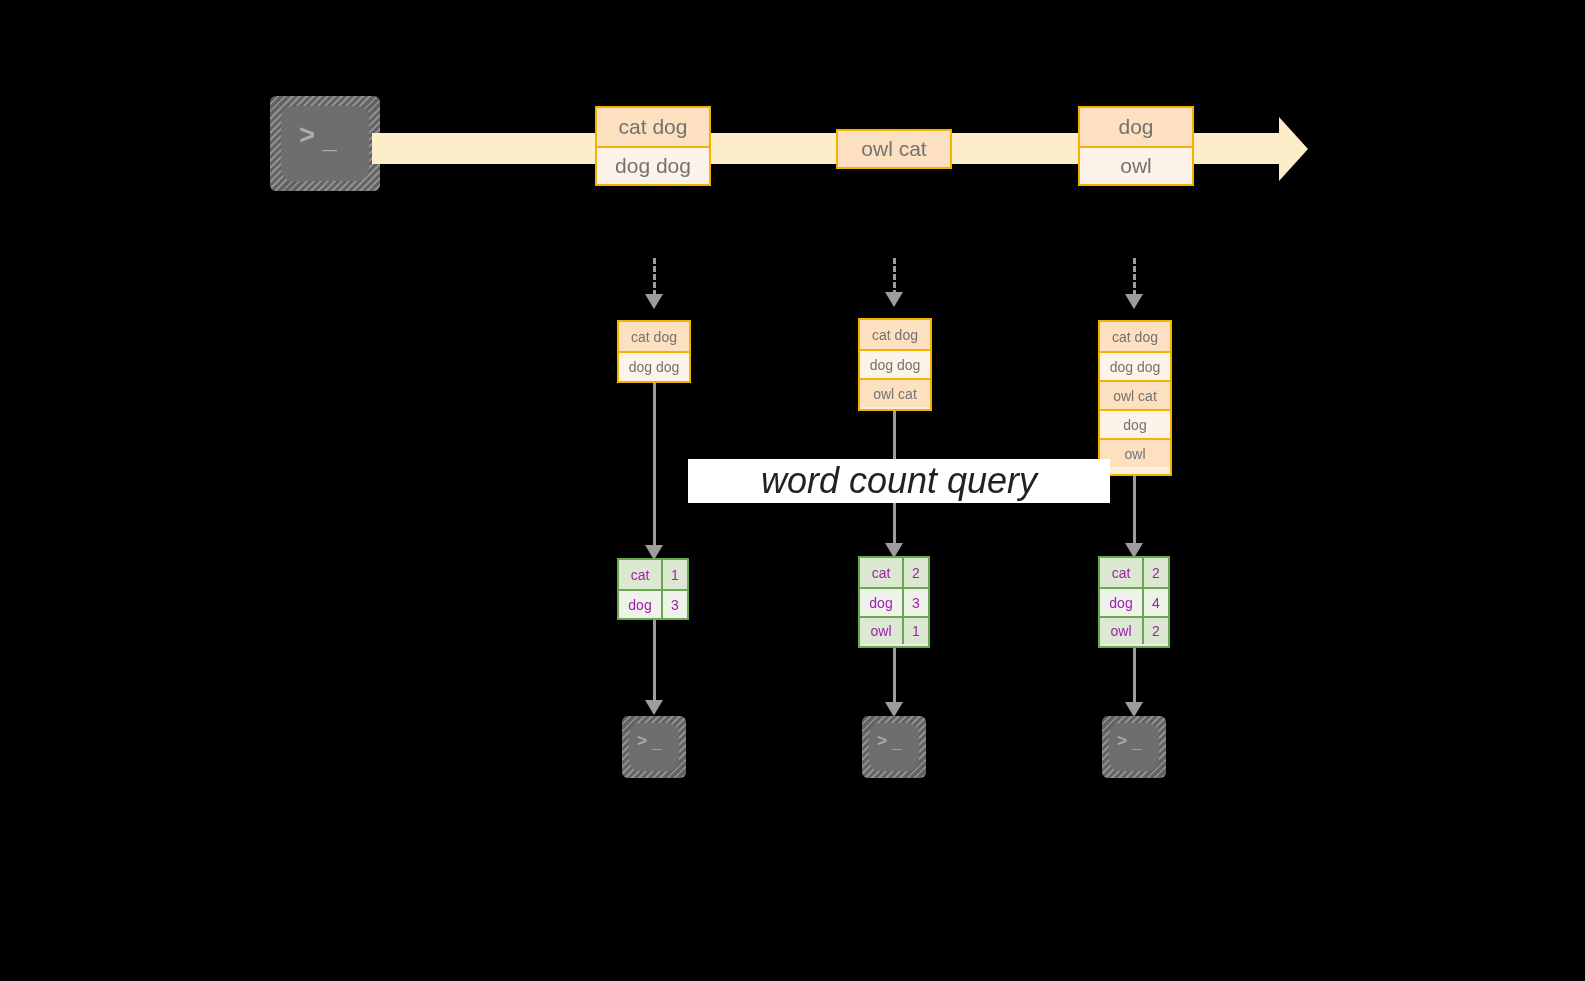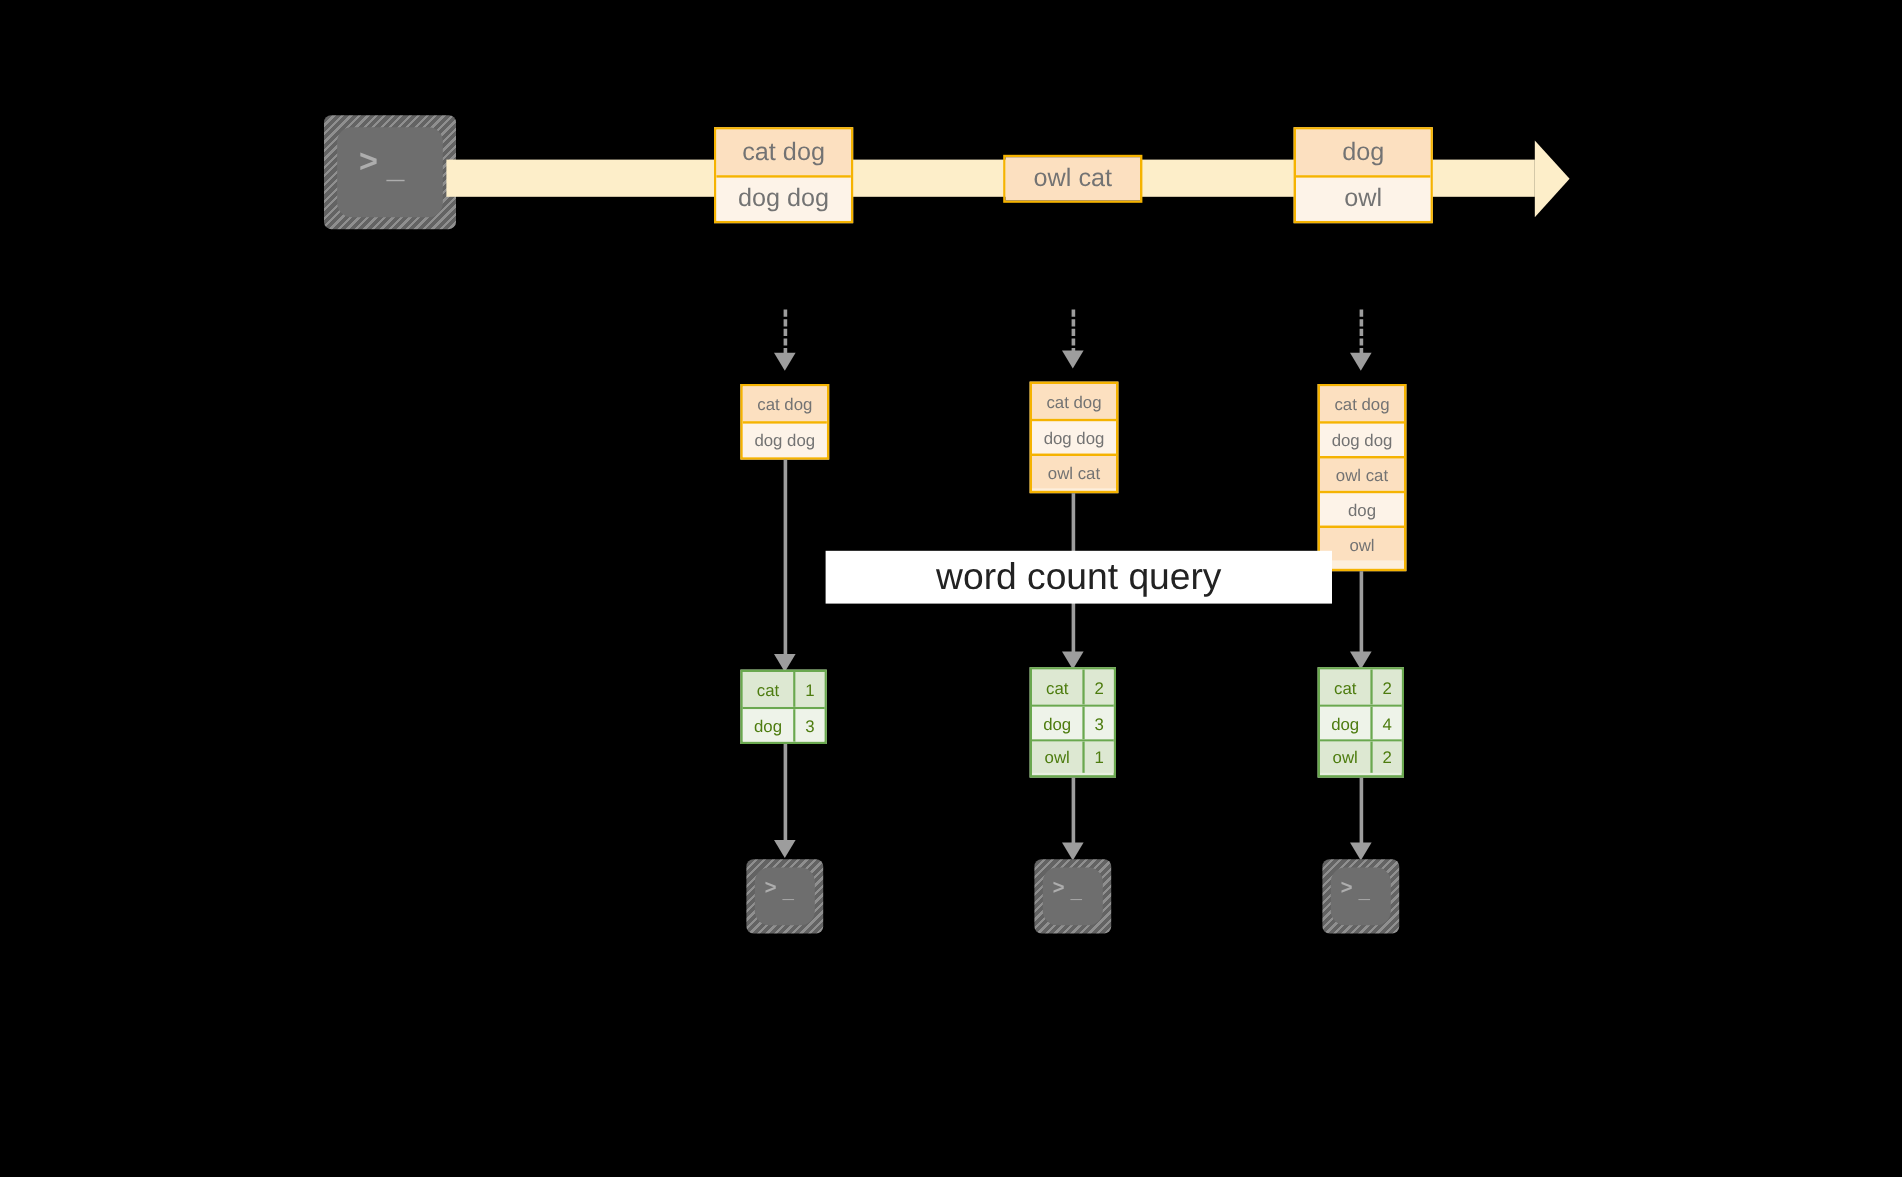--- a/index.html
+++ b/index.html
@@ -29,21 +29,21 @@
   .orow.dark{background:#fce0c0;}
   .orow.light{background:#fdf3e8;}
   .orow + .orow{border-top:2px solid #f5b301;}
 
   
   .gbox{position:absolute;box-sizing:border-box;border:2px solid #6aa84f;
         background:#e8f0e0;}
   .grow{display:flex;box-sizing:border-box;}
   .grow + .grow{border-top:2px solid #6aa84f;}
   .gcell{box-sizing:border-box;display:flex;align-items:center;
-         justify-content:center;color:#4d7c0f;white-space:nowrap;}
+         justify-content:center;color:#a21caf;white-space:nowrap;}
   .gcell.k{border-right:2px solid #6aa84f;}
   .grow.dark .gcell{background:#dde8d2;}
   .grow.light .gcell{background:#eef3e9;}
 
   
   .vline{position:absolute;background:#9d9d9d;width:3px;}
   .vdash{position:absolute;width:0;border-left:3px dashed #9d9d9d;}
   .vhead{position:absolute;width:0;height:0;
          border-left:9px solid transparent;border-right:9px solid transparent;
          border-top:15px solid #9d9d9d;}
@@ -185,16 +185,16 @@
   <div class="vhead" style="left:1125px;top:702px;"></div>
 
   <div class="term" style="left:1102px;top:716px;width:64px;height:62px;">
     <div class="hatch"></div>
     <div class="inner" style="left:7px;top:7px;width:50px;height:48px;"></div>
     <div class="glyph" style="left:15px;top:17px;font-size:17px;">&gt;</div>
     <div class="glyph" style="left:30px;top:20px;font-size:16px;">_</div>
   </div>
 
   <div class="caption" style="left:688px;top:459px;width:422px;height:44px;">
-    <span style="font-size:31px;">word count query</span>
+    <span style="font-size:36px;font-style:italic;">word count query</span>
   </div>
 
 </div>
 
 </body></html>

